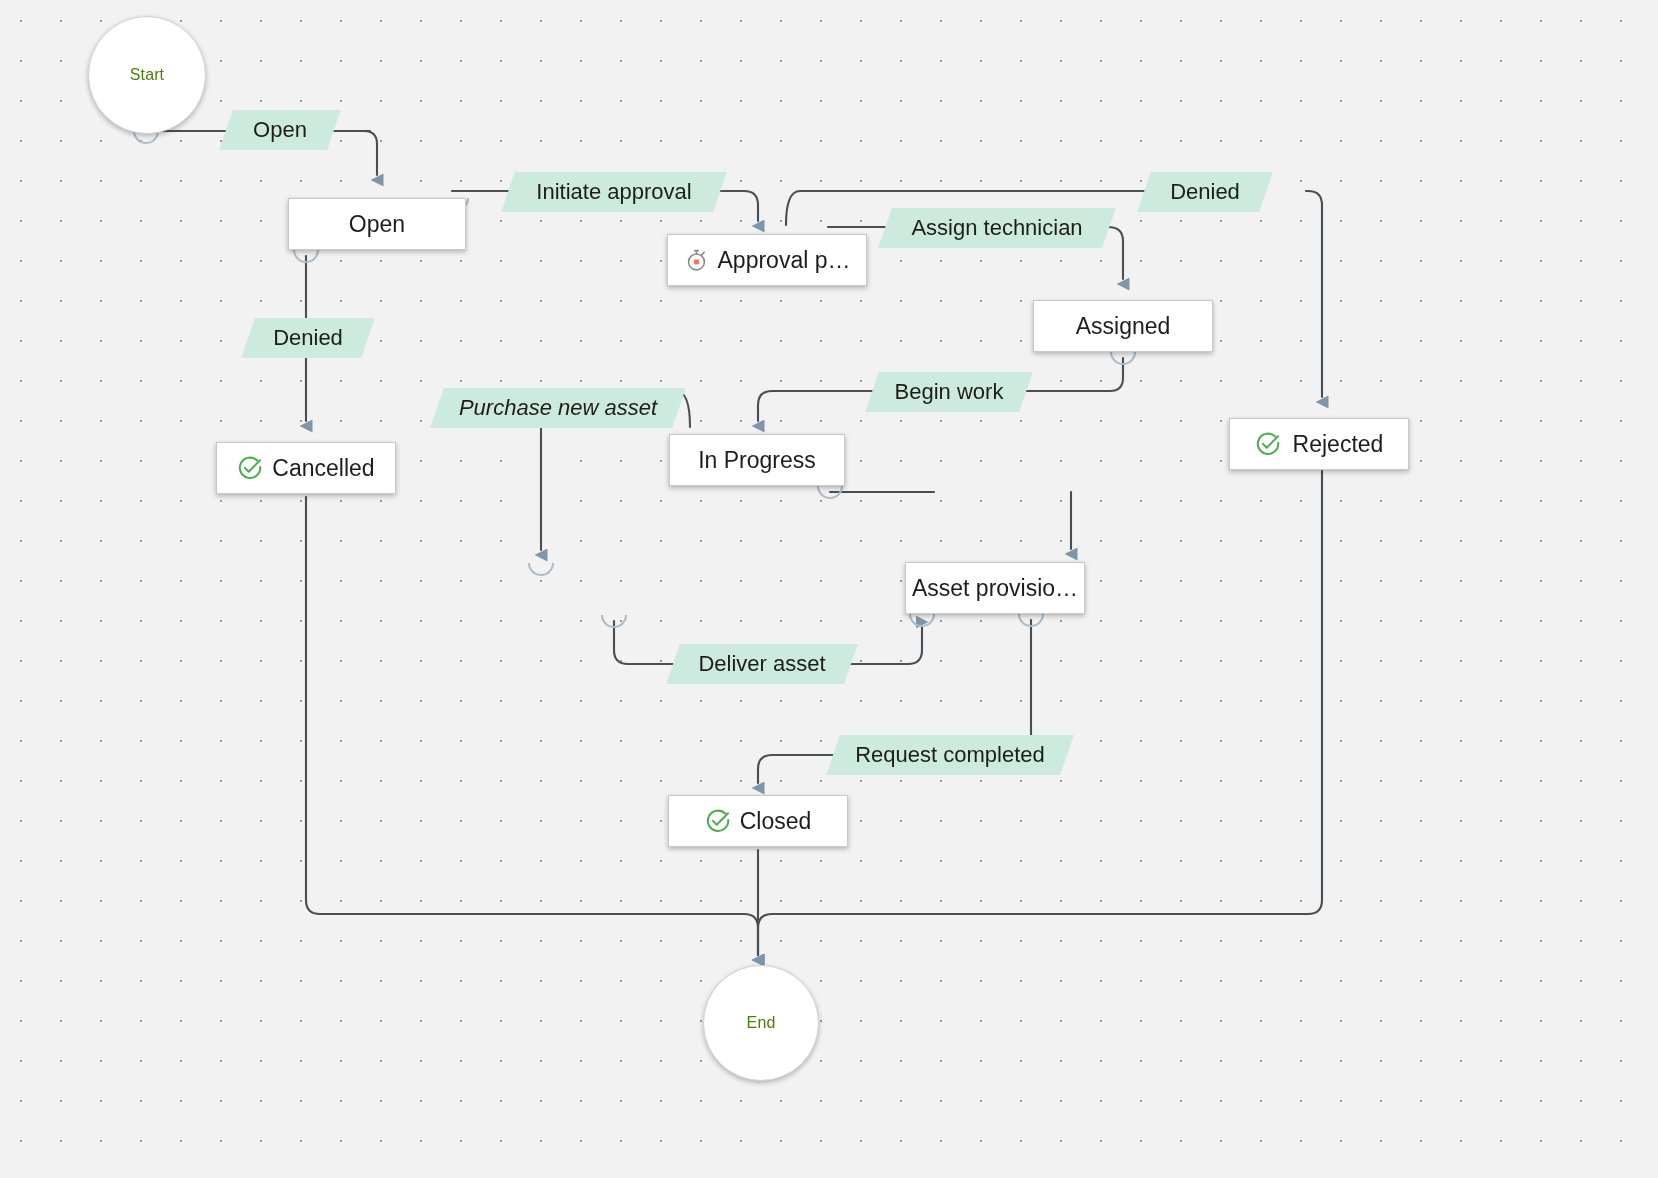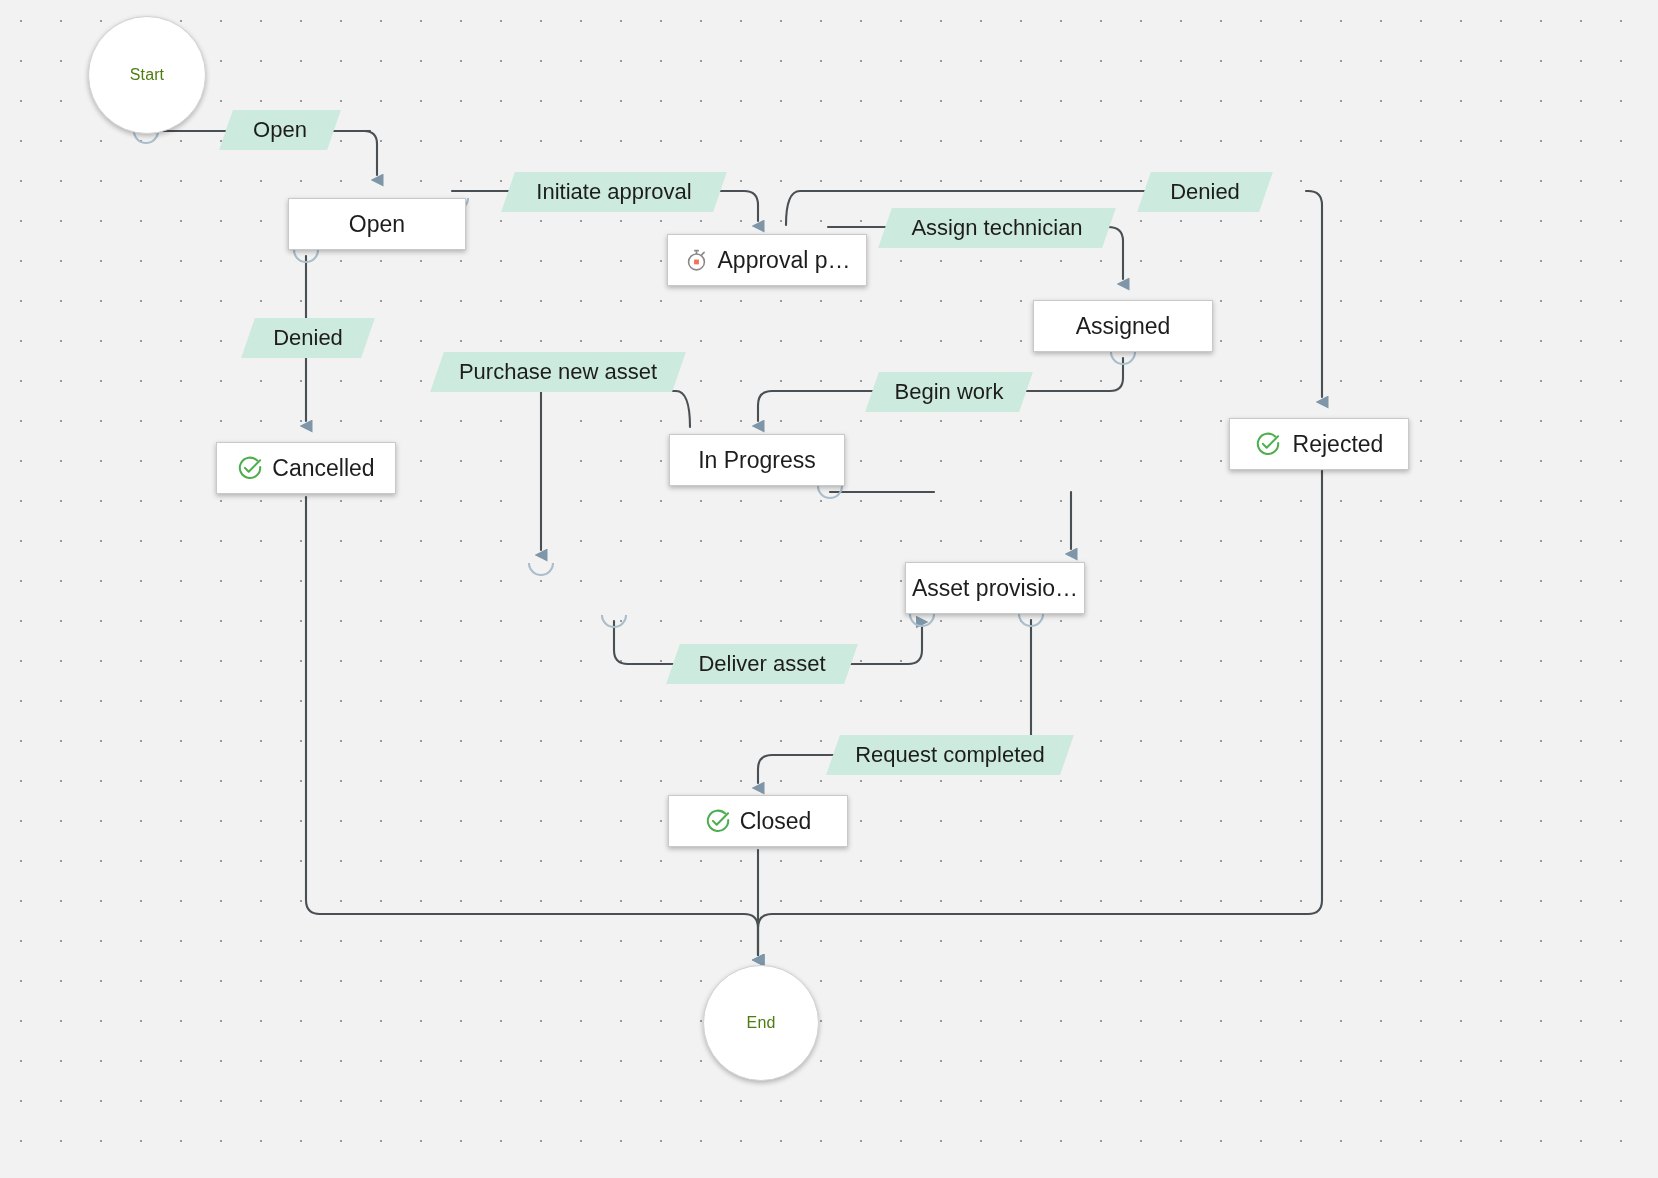--- a/index.html
+++ b/index.html
@@ -261,21 +261,21 @@
     <div class="transition" style="left:885px; top:208px; width:224px;">
       <span class="skew"></span>
       <span class="label">Assign technician</span>
     </div>
 
     <div class="transition" style="left:248px; top:318px; width:120px;">
       <span class="skew"></span>
       <span class="label">Denied</span>
     </div>
 
-    <div class="transition" style="left:437px; top:352px; width:242px;">
+    <div class="transition" style="left:437px; top:388px; width:242px;font-style:italic;">
       <span class="skew"></span>
       <span class="label">Purchase new asset</span>
     </div>
 
     <div class="transition" style="left:872px; top:372px; width:154px;">
       <span class="skew"></span>
       <span class="label">Begin work</span>
     </div>
 
 

